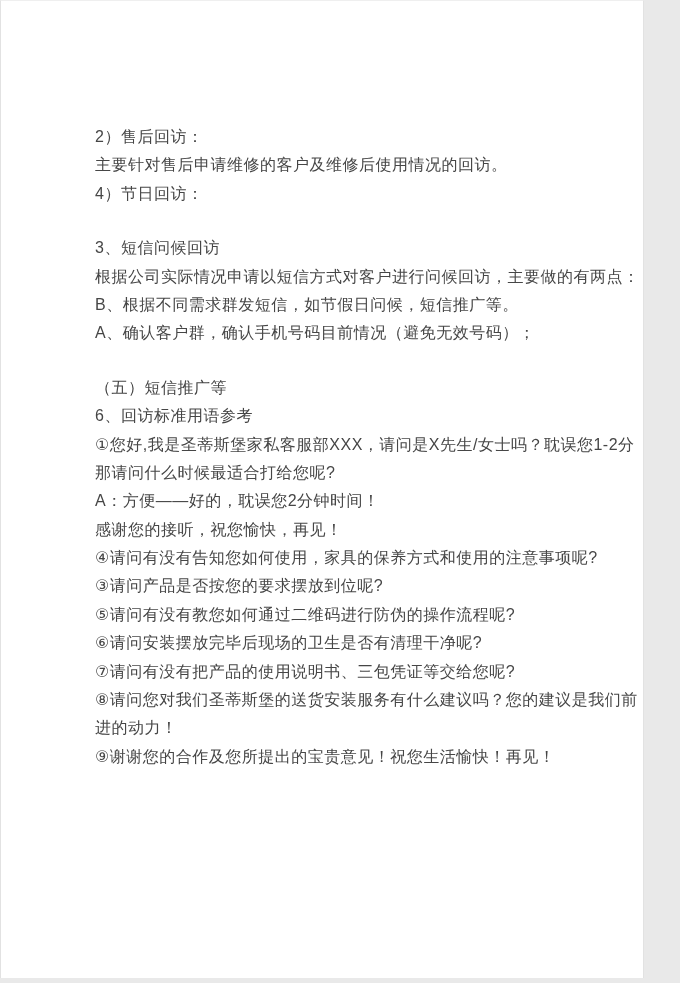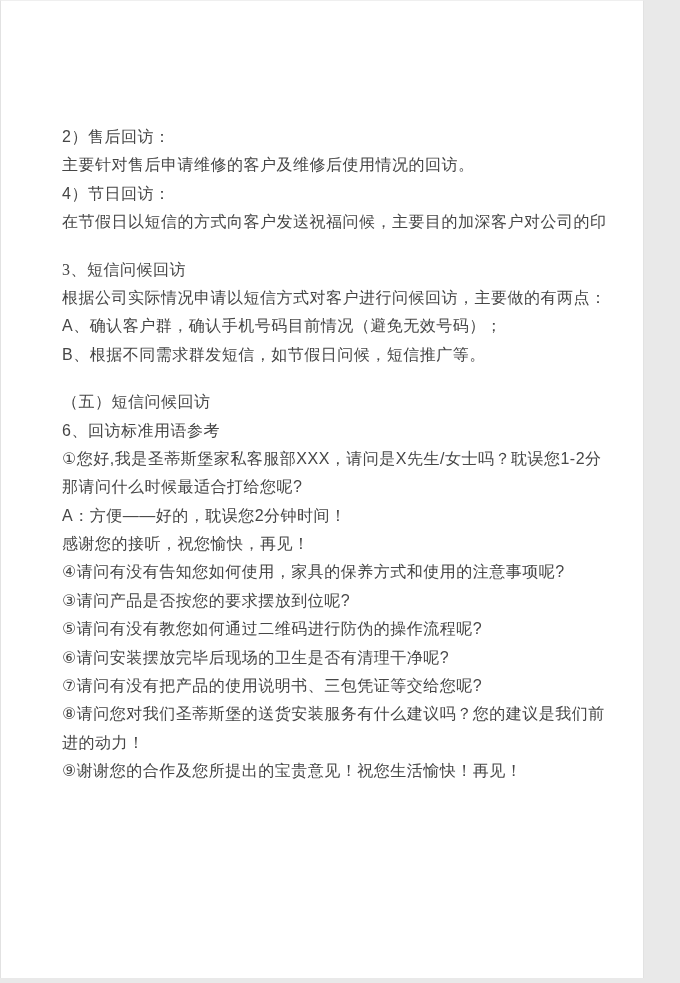--- a/index.html
+++ b/index.html
@@ -14,51 +14,50 @@
     overflow: hidden;
   }
   .page {
     box-sizing: border-box;
     width: 644px;
     height: 978px;
     background: #ffffff;
     border-left: 1px solid #e2e2e2;
     border-right: 1px solid #e2e2e2;
     border-top: 1px solid #efefef;
+    padding-left: 33px;
   }
   .content {
     padding: 122px 58px 0 61px;
   }
   .line {
     font-size: 16px;
     line-height: 28.4px;
     height: 28.4px;
     color: #464646;
     white-space: pre;
     letter-spacing: 0.5px;
   }
   .gap {
-    margin-top: 19px;
-    font-family: Liberation Serif, serif;
+    margin-top: 26px;
   }
 </style>
 </head>
 <body>
 
 <div class="page">
   <div class="content">
     <div class="line">2）售后回访：</div>
     <div class="line">主要针对售后申请维修的客户及维修后使用情况的回访。</div>
     <div class="line">4）节日回访：</div>
-    <div class="line">在节假日以短信的方式向客户发送祝福问候，主要目的加深客户对公司的印</div>
     <div class="line gap">3、短信问候回访</div>
     <div class="line">根据公司实际情况申请以短信方式对客户进行问候回访，主要做的有两点：</div>
+    <div class="line">B、根据不同需求群发短信，如节假日问候，短信推广等。</div>
     <div class="line">A、确认客户群，确认手机号码目前情况（避免无效号码）；</div>
-    <div class="line">B、根据不同需求群发短信，如节假日问候，短信推广等。</div>
-    <div class="line gap">（五）短信问候回访</div>
+    <div class="line gap">（五）短信推广等</div>
     <div class="line">6、回访标准用语参考</div>
     <div class="line">①您好,我是圣蒂斯堡家私客服部XXX，请问是X先生/女士吗？耽误您1-2分</div>
     <div class="line">那请问什么时候最适合打给您呢?</div>
     <div class="line">A：方便——好的，耽误您2分钟时间！</div>
     <div class="line">感谢您的接听，祝您愉快，再见！</div>
     <div class="line">④请问有没有告知您如何使用，家具的保养方式和使用的注意事项呢?</div>
     <div class="line">③请问产品是否按您的要求摆放到位呢?</div>
     <div class="line">⑤请问有没有教您如何通过二维码进行防伪的操作流程呢?</div>
     <div class="line">⑥请问安装摆放完毕后现场的卫生是否有清理干净呢?</div>
     <div class="line">⑦请问有没有把产品的使用说明书、三包凭证等交给您呢?</div>

